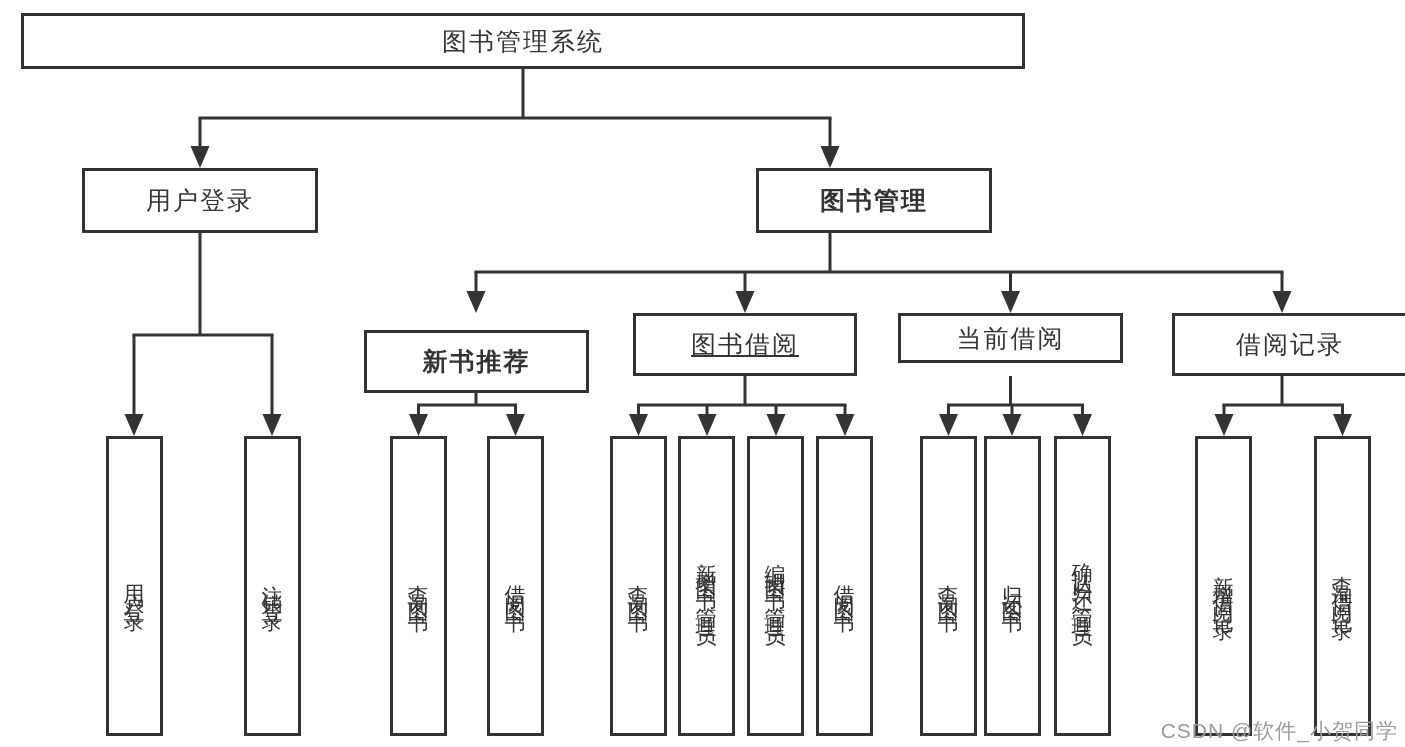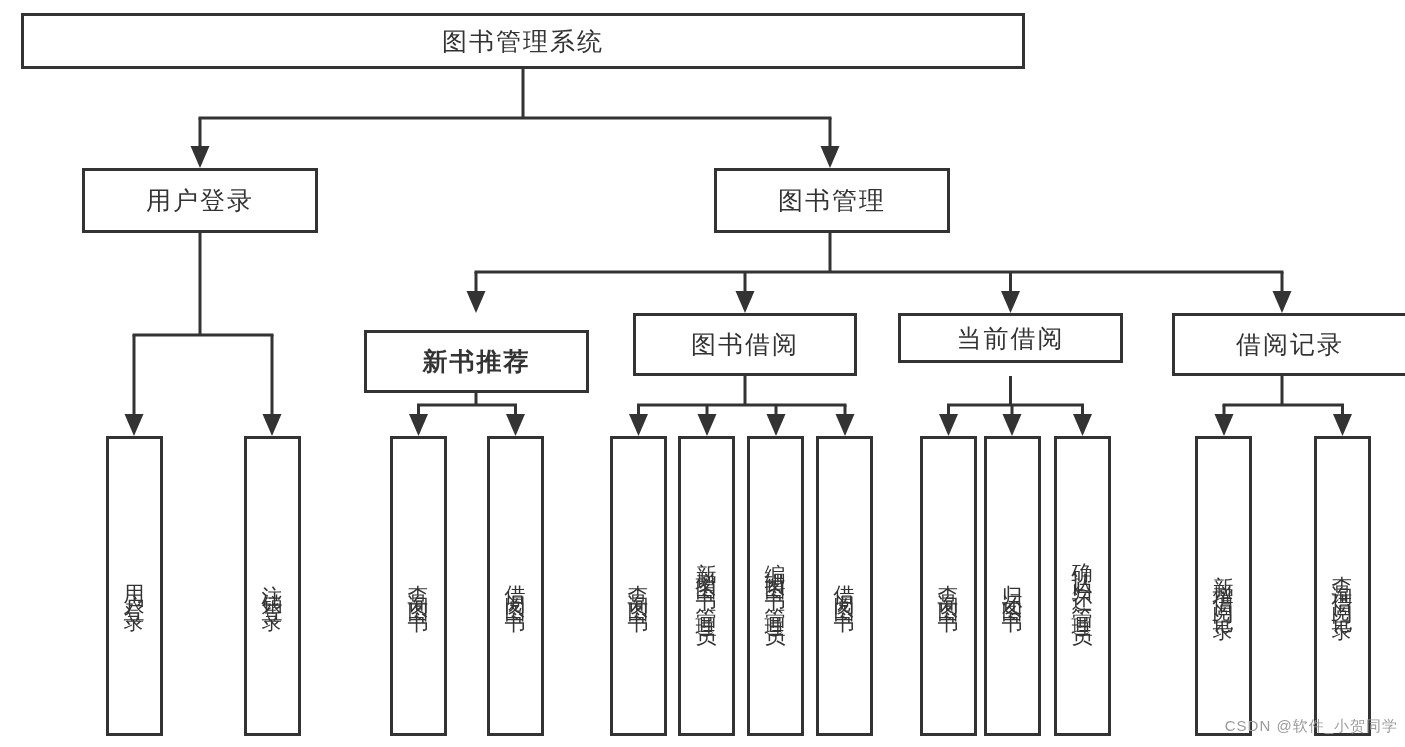--- a/index.html
+++ b/index.html
@@ -52,21 +52,21 @@
     text-orientation: mixed;
     font-size: 21px;
     letter-spacing: 9px;
     line-height: 1;
     white-space: nowrap;
   }
   .watermark {
     position: absolute;
     top: 717px;
     right: 7px;
-    font-size: 15px;
+    font-size: 21px;
     color: #9b9b9b;
     letter-spacing: 1px;
     white-space: nowrap;
     z-index: 5;
   }
 </style>
 </head>
 <body>
 
 <div class="stage">
@@ -150,28 +150,28 @@
     </g>
   </svg>
 
   <div class="hbox" style="left:21px; top:13px; width:1004px; height:56px;">
     <span>图书管理系统</span>
   </div>
 
   <div class="hbox" style="left:82px; top:168px; width:236px; height:65px;">
     <span>用户登录</span>
   </div>
-  <div class="hbox" style="left:714px; top:168px; width:236px; height:65px;">
+  <div class="hbox" style="left:756px; top:168px; width:236px; height:65px;font-weight:bold;">
     <span>图书管理</span>
   </div>
 
   <div class="hbox" style="left:364px; top:330px; width:225px; height:63px;font-weight:bold;">
     <span>新书推荐</span>
   </div>
-  <div class="hbox" style="left:633px; top:313px; width:224px; height:63px;">
+  <div class="hbox" style="left:633px; top:313px; width:224px; height:63px;text-decoration:underline;">
     <span>图书借阅</span>
   </div>
   <div class="hbox" style="left:898px; top:313px; width:225px; height:50px;">
     <span>当前借阅</span>
   </div>
   <div class="hbox" style="left:1172px; top:313px; width:236px; height:63px;">
     <span>借阅记录</span>
   </div>
 
   <div class="vbox" style="left:106px;">

